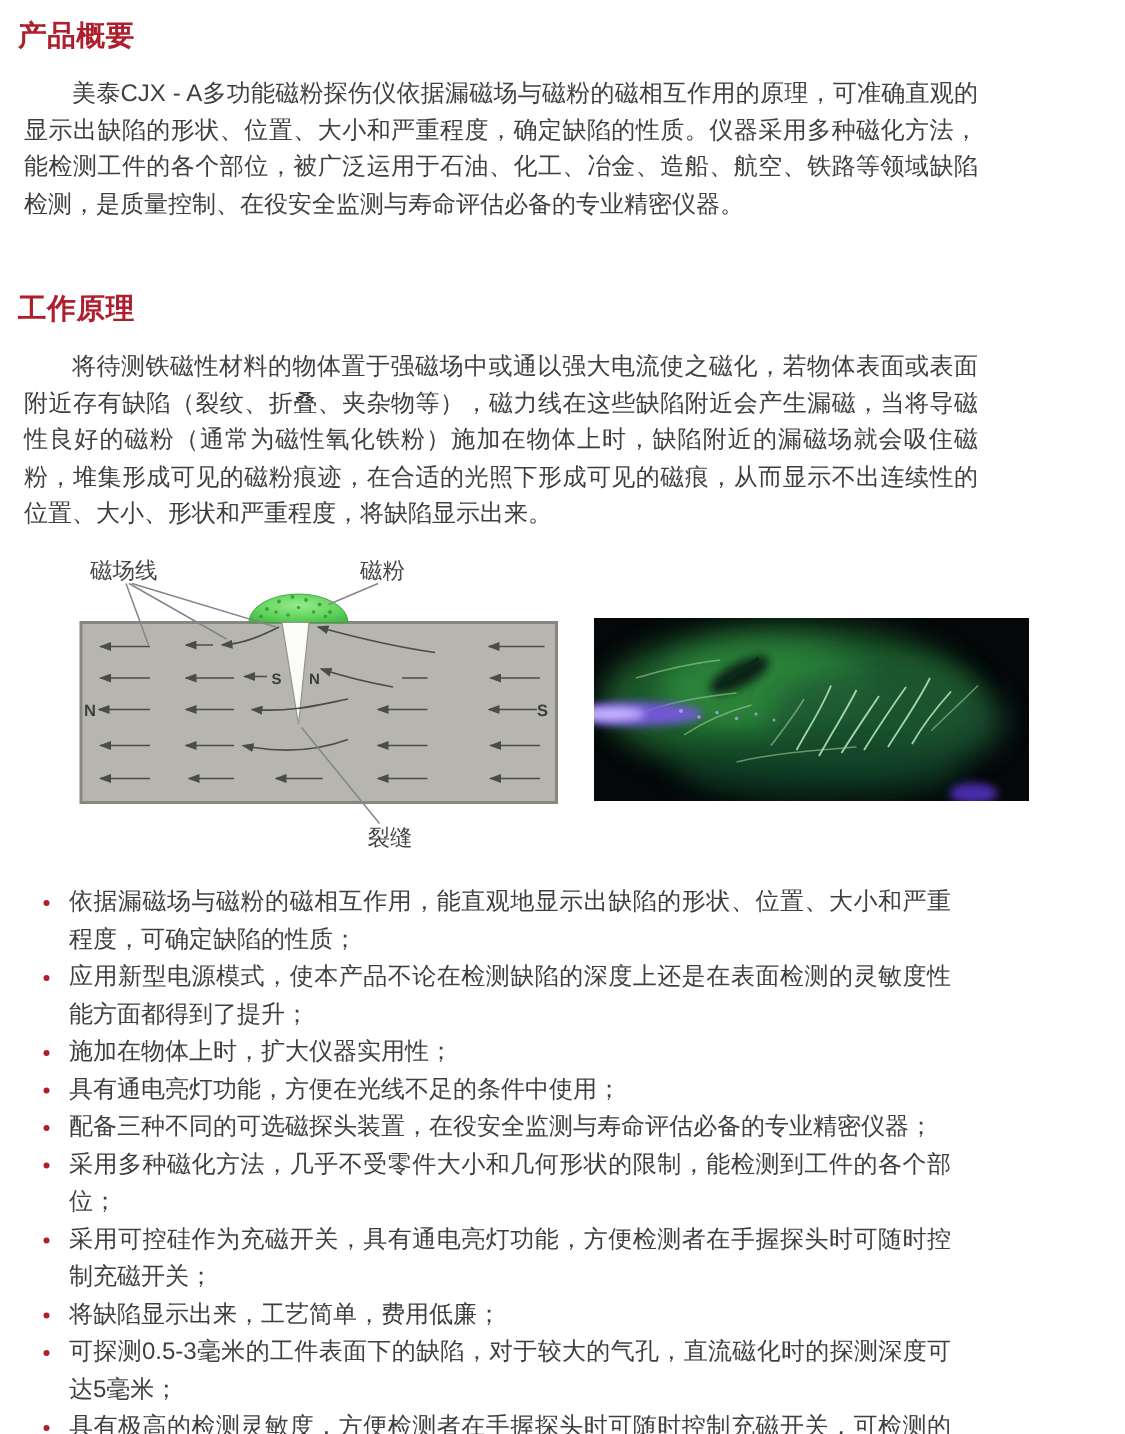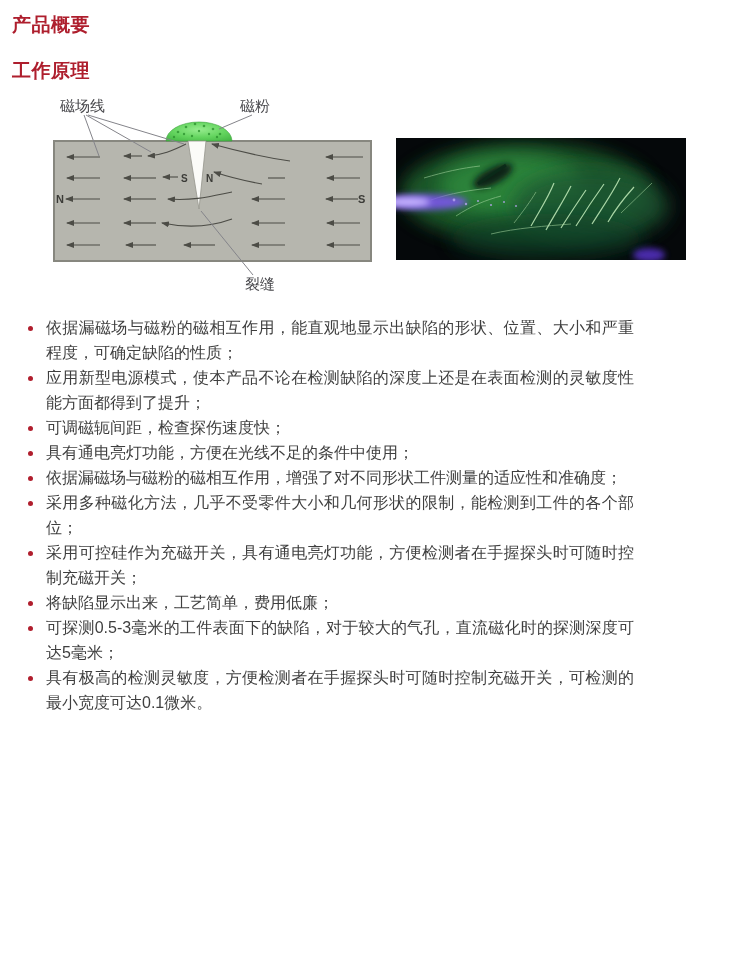--- a/index.html
+++ b/index.html
@@ -15,21 +15,21 @@
 
   .section-heading {
     margin: 0 0 0 12px;
     font-size: 19px;
     line-height: 22px;
     font-weight: 700;
     color: #ae1e2d;
     letter-spacing: 0.5px;
   }
   .section-heading.first { padding-top: 14px; }
-  .section-heading.principle { margin-top: 24px; font-family: Liberation Serif, serif; }
+  .section-heading.principle { margin-top: 47px; font-family: Liberation Serif, serif; }
   .section-heading.features { margin-top: 10px; }
 
   .body-para {
     margin: 15px 8px 0 16px;
     font-size: 16px;
     line-height: 24.5px;
     text-align: justify;
     text-indent: 2em;
     color: #3f3f3f;
   }
@@ -64,22 +64,24 @@
   .features-list li::marker { color: #b01e2d; font-size: 15px; }
 
   .svg-label { font-family: "Liberation Sans", "DejaVu Sans", sans-serif; }
 </style>
 </head>
 <body>
 
 <div class="page">
 
   <h2 class="section-heading first">产品概要</h2>
+  <p class="body-para">美泰CJX - A多功能磁粉探伤仪依据漏磁场与磁粉的磁相互作用的原理，可准确直观的显示出缺陷的形状、位置、大小和严重程度，确定缺陷的性质。仪器采用多种磁化方法，能检测工件的各个部位，被广泛运用于石油、化工、冶金、造船、航空、铁路等领域缺陷检测，是质量控制、在役安全监测与寿命评估必备的专业精密仪器。</p>
 
   <h2 class="section-heading principle">工作原理</h2>
+  <p class="body-para">将待测铁磁性材料的物体置于强磁场中或通以强大电流使之磁化，若物体表面或表面附近存有缺陷（裂纹、折叠、夹杂物等），磁力线在这些缺陷附近会产生漏磁，当将导磁性良好的磁粉（通常为磁性氧化铁粉）施加在物体上时，缺陷附近的漏磁场就会吸住磁粉，堆集形成可见的磁粉痕迹，在合适的光照下形成可见的磁痕，从而显示不出连续性的位置、大小、形状和严重程度，将缺陷显示出来。</p>
 
   <div class="figure-row">
 
     <svg class="diagram-svg" width="384" height="200" viewBox="12 363 384 200" xmlns="http://www.w3.org/2000/svg">
       <defs>
         <marker id="ah" viewBox="0 0 8 6" refX="7" refY="3" markerWidth="8" markerHeight="6" orient="auto" markerUnits="userSpaceOnUse">
           <path d="M0,0 L8,3 L0,6 Z" fill="#4c4c46"></path>
         </marker>
         <radialGradient id="domeG" cx="50%" cy="40%" r="75%">
           <stop offset="0%" stop-color="#96ec8e"></stop>
@@ -211,23 +213,23 @@
 
         <ellipse cx="253" cy="117" rx="16" ry="7" fill="#5630c8" opacity="0.85" filter="url(#b3)"></ellipse>
       </svg>
     </div>
   </div>
 
 
   <ul class="features-list">
     <li>依据漏磁场与磁粉的磁相互作用，能直观地显示出缺陷的形状、位置、大小和严重程度，可确定缺陷的性质；</li>
     <li>应用新型电源模式，使本产品不论在检测缺陷的深度上还是在表面检测的灵敏度性能方面都得到了提升；</li>
-    <li>可调磁轭间距，检查探伤速度快；</li>
+    <li>施加在物体上时，扩大仪器实用性；</li>
     <li>具有通电亮灯功能，方便在光线不足的条件中使用；</li>
-    <li>依据漏磁场与磁粉的磁相互作用，增强了对不同形状工件测量的适应性和准确度；</li>
+    <li>配备三种不同的可选磁探头装置，在役安全监测与寿命评估必备的专业精密仪器；</li>
     <li>采用多种磁化方法，几乎不受零件大小和几何形状的限制，能检测到工件的各个部位；</li>
     <li>采用可控硅作为充磁开关，具有通电亮灯功能，方便检测者在手握探头时可随时控制充磁开关；</li>
     <li>将缺陷显示出来，工艺简单，费用低廉；</li>
     <li>可探测0.5-3毫米的工件表面下的缺陷，对于较大的气孔，直流磁化时的探测深度可达5毫米；</li>
     <li>具有极高的检测灵敏度，方便检测者在手握探头时可随时控制充磁开关，可检测的最小宽度可达0.1微米。</li>
   </ul>
 
 </div>
 
 </body></html>

